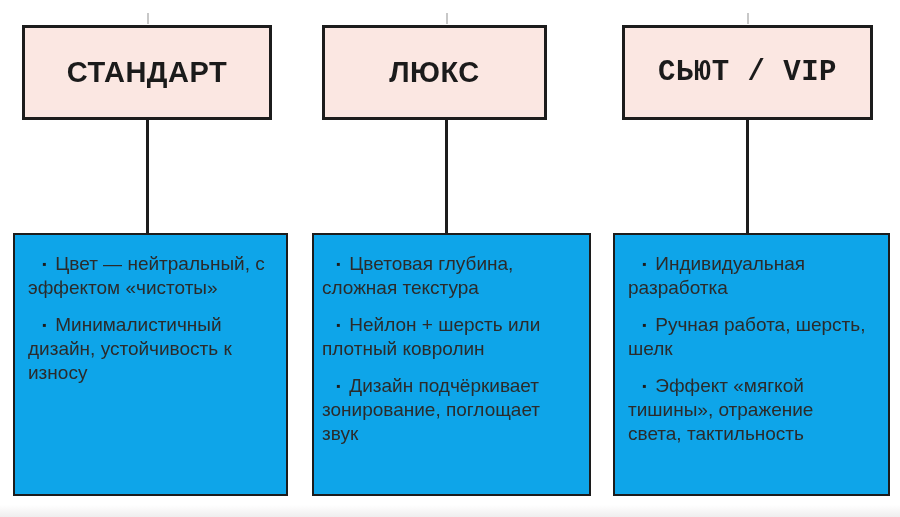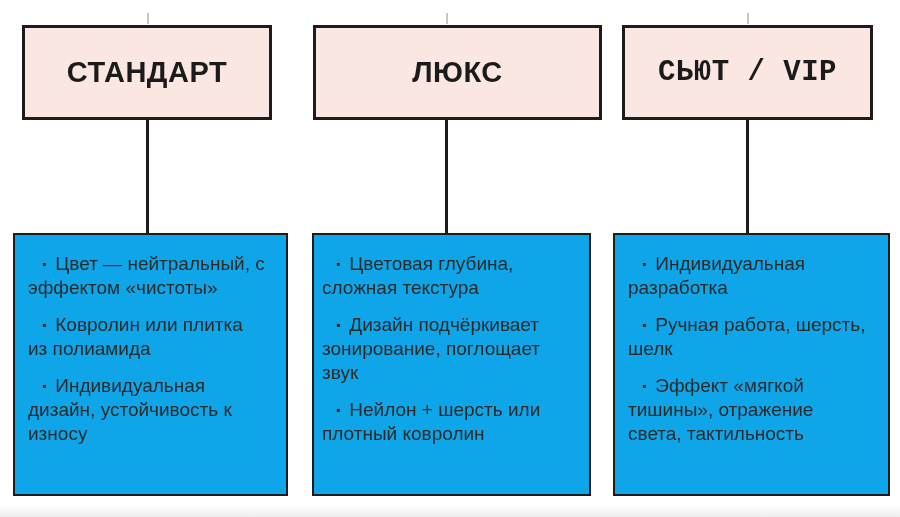--- a/index.html
+++ b/index.html
@@ -58,21 +58,21 @@
     height: 95px;
     box-sizing: border-box;
     background: #fbe7e2;
     border: 3px solid #1c1c1c;
     display: flex;
     align-items: center;
     justify-content: center;
     z-index: 1;
   }
   .hbox.h1 { left: 22px;  width: 250px; }
-  .hbox.h2 { left: 313px; width: 289px; }
+  .hbox.h2 { left: 322px; width: 225px; }
   .hbox.h3 { left: 622px; width: 251px; font-family: Liberation Mono, monospace; }
   .htext {
     font-size: 29px;
     font-weight: 700;
     letter-spacing: 0.5px;
     color: #1b1b1b;
     white-space: nowrap;
   }
 
   
@@ -126,35 +126,33 @@
   <div class="hbox h2">
     <span class="htext">ЛЮКС</span>
   </div>
   <div class="hbox h3">
     <span class="htext">СЬЮТ / VIP</span>
   </div>
 
   <div class="bbox b1">
     <p class="bullet"><span class="marker">▪</span><span class="txt">Цвет — нейтральный, с
 эффектом «чистоты»</span></p>
-    <p class="bullet"><span class="marker">▪</span><span class="txt">Ковролин или плитка
-из полиамида</span></p>
-    <p class="bullet"><span class="marker">▪</span><span class="txt">Индивидуальная
+    <p class="bullet"><span class="marker">▪</span><span class="txt">Минималистичный
 дизайн, устойчивость к
 износу</span></p>
   </div>
 
   <div class="bbox b2">
     <p class="bullet"><span class="marker">▪</span><span class="txt">Цветовая глубина,
 сложная текстура</span></p>
+    <p class="bullet"><span class="marker">▪</span><span class="txt">Нейлон + шерсть или
+плотный ковролин</span></p>
     <p class="bullet"><span class="marker">▪</span><span class="txt">Дизайн подчёркивает
 зонирование, поглощает
 звук</span></p>
-    <p class="bullet"><span class="marker">▪</span><span class="txt">Нейлон + шерсть или
-плотный ковролин</span></p>
   </div>
 
   <div class="bbox b3">
     <p class="bullet"><span class="marker">▪</span><span class="txt">Индивидуальная
 разработка</span></p>
     <p class="bullet"><span class="marker">▪</span><span class="txt">Ручная работа, шерсть,
 шелк</span></p>
     <p class="bullet"><span class="marker">▪</span><span class="txt">Эффект «мягкой
 тишины», отражение
 света, тактильность</span></p>

